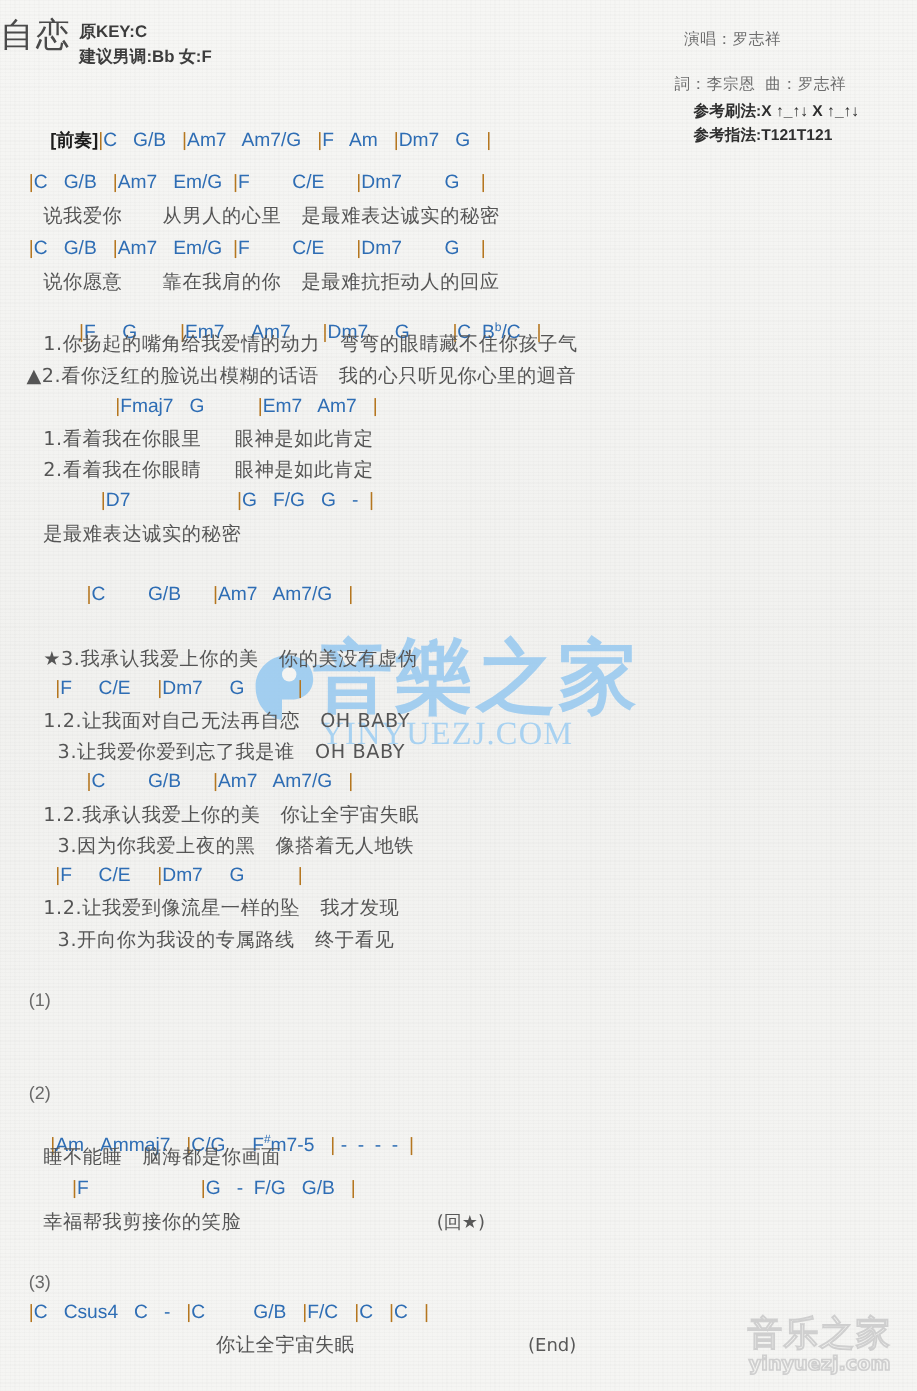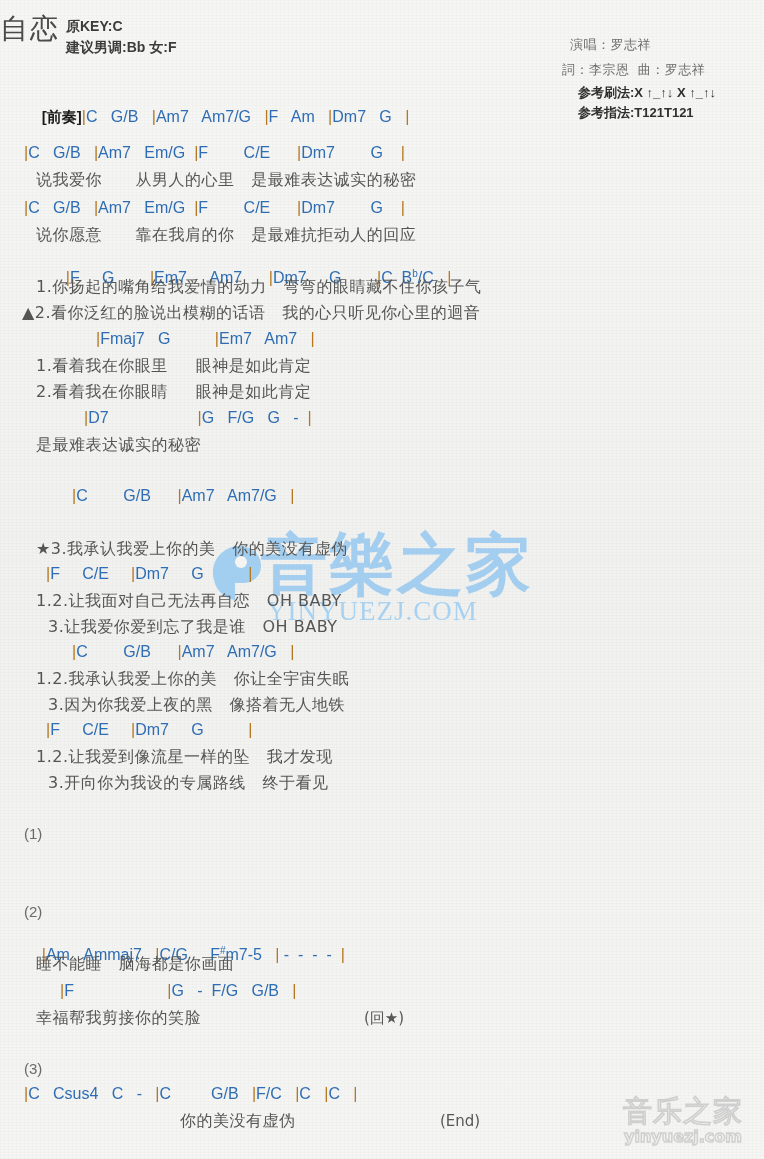--- a/index.html
+++ b/index.html
@@ -182,21 +182,21 @@
   <div class="wb-dom">yinyuezj.com</div>
 </div>
 
 <div id="content">
 
   <div class="abs hdr-key" style="left:66px; top:18px;">原KEY:C</div>
   <div class="abs hdr-key" style="left:66px; top:39px;">建议男调:Bb 女:F</div>
 
   <div class="abs song-title" style="left:0; top:10px; width:632px; text-align:left;">自恋</div>
 
-  <div class="abs credit" style="left:570px; top:36px;">演唱：罗志祥</div>
+  <div class="abs credit" style="left:570px; top:24px;">演唱：罗志祥</div>
   <div class="abs credit" style="left:562px; top:61px;">詞：李宗恩  曲：罗志祥</div>
   <div class="abs ref" style="left:578px; top:84px;">参考刷法:X ↑_↑↓ X ↑_↑↓</div>
   <div class="abs ref" style="left:578px; top:104px;">参考指法:T121T121</div>
 
   <div class="abs" style="left:24px; top:90px;">
     <span class="sect">[前奏]</span><span class="chordline"><span></span><span class="bar">|</span><span>C   G/B   </span><span class="bar">|</span><span>Am7   Am7/G   </span><span class="bar">|</span><span>F   Am   </span><span class="bar">|</span><span>Dm7   G   </span><span class="bar">|</span><span></span></span>
   </div>
 
   <div class="abs chordline" style="left:24px; top:144px;"><span></span><span class="bar">|</span><span>C   G/B   </span><span class="bar">|</span><span>Am7   Em/G  </span><span class="bar">|</span><span>F        C/E      </span><span class="bar">|</span><span>Dm7        G    </span><span class="bar">|</span><span></span></div>
   <div class="abs lyric" style="left:36px; top:170px;">说我爱你      从男人的心里   是最难表达诚实的秘密</div>
@@ -239,16 +239,16 @@
     <span class="bar">|</span>Am&nbsp;&nbsp;&nbsp;Ammaj7&nbsp;&nbsp;&nbsp;<span class="bar">|</span>C/G&nbsp;&nbsp;&nbsp;&nbsp;&nbsp;F<sup>#</sup>m7-5&nbsp;&nbsp;&nbsp;<span class="bar">|</span>&nbsp;-&nbsp;&nbsp;-&nbsp;&nbsp;-&nbsp;&nbsp;-&nbsp;&nbsp;<span class="bar">|</span>
   </div>
   <div class="abs lyric" style="left:36px; top:954px;">睡不能睡   脑海都是你画面</div>
 
   <div class="abs chordline" style="left:60px; top:982px;"><span></span><span class="bar">|</span><span>F                     </span><span class="bar">|</span><span>G   -  F/G   G/B   </span><span class="bar">|</span><span></span></div>
   <div class="abs lyric" style="left:36px; top:1008px;">幸福帮我剪接你的笑脸</div>
   <div class="abs cue" style="left:364px; top:1009px;">(回★)</div>
 
   <div class="abs partno" style="left:24px; top:1060px;">(3)</div>
   <div class="abs chordline" style="left:24px; top:1085px;"><span></span><span class="bar">|</span><span>C   Csus4   C   -   </span><span class="bar">|</span><span>C         G/B   </span><span class="bar">|</span><span>F/C   </span><span class="bar">|</span><span>C   </span><span class="bar">|</span><span>C   </span><span class="bar">|</span><span></span></div>
-  <div class="abs lyric" style="left:180px; top:1111px;">你的美没有虚伪</div>
+  <div class="abs lyric" style="left:180px; top:1111px;">你让全宇宙失眠</div>
   <div class="abs cue" style="left:440px; top:1112px;">(End)</div>
 
 </div>
 
 </body></html>

